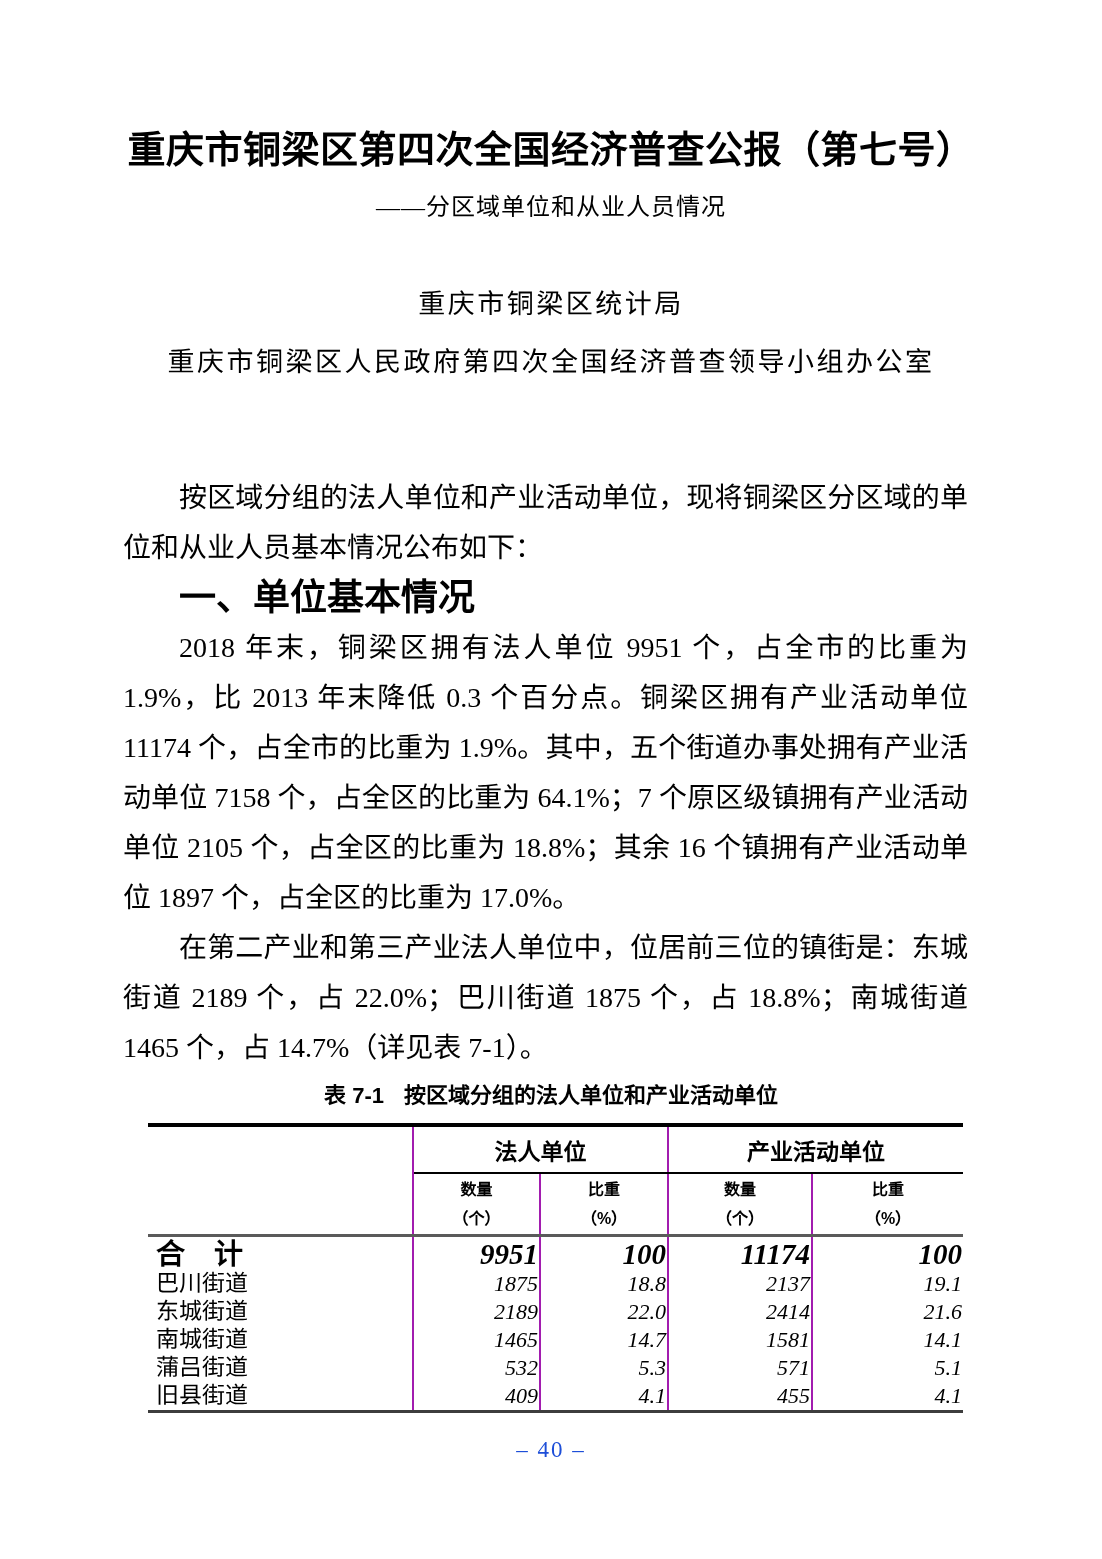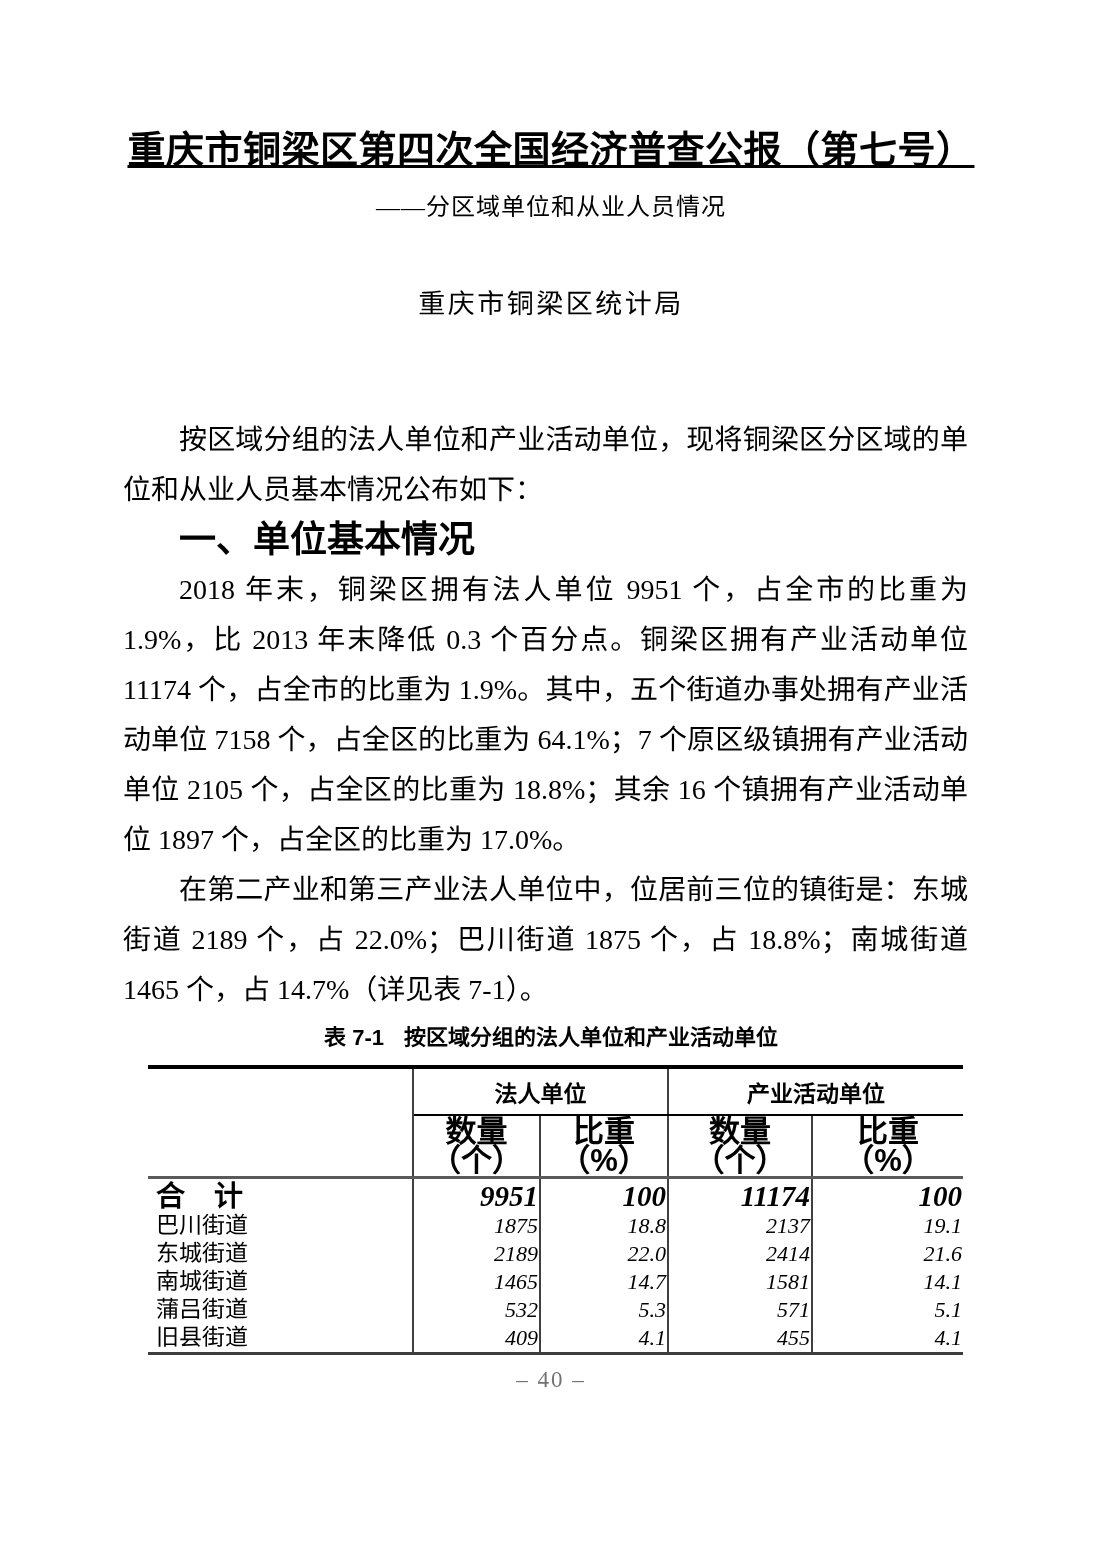--- a/index.html
+++ b/index.html
@@ -16,21 +16,20 @@
     overflow:hidden;
   }
   .doc-title {
     padding-top:126px;
     text-align:center;
     font-family:"Liberation Serif","DejaVu Serif",serif;
     font-weight:700;
     font-size:38px;
     letter-spacing:0.5px;
     line-height:1.3;
-    text-decoration:underline;
   }
   .doc-subtitle {
     margin-top:12px;
     text-align:center;
     font-size:24px;
     letter-spacing:1px;
   }
   .agency {
     text-align:center;
     font-size:27px;
@@ -66,38 +65,38 @@
   table.stat-table {
     margin-left:148px;
     margin-top:14px;
     width:815px;
     border-collapse:collapse;
     table-layout:fixed;
     border-top:4px solid #000;
     border-bottom:3px solid #3d3d3d;
   }
   .stat-table th, .stat-table td { padding:0; vertical-align:middle; }
-  .stat-table .br { border-right:2px solid #404040; }
+  .stat-table .br { border-right:2px solid #a21caf; }
 
   .stat-table th.corner {
     border-bottom:3px solid #5a5a5a;
   }
   .stat-table tr.group-row th.group {
     height:48px;
     font-family:"Liberation Sans","DejaVu Sans",sans-serif;
     font-weight:700;
     font-size:23px;
     text-align:center;
     border-bottom:2px solid #000;
   }
   .stat-table tr.sub-row th {
     height:62px;
     font-family:"Liberation Sans","DejaVu Sans",sans-serif;
     font-weight:700;
-    font-size:31px;
+    font-size:16px;
     line-height:29px;
     text-align:center;
     border-bottom:3px solid #5a5a5a;
   }
   .stat-table tbody td {
     height:28px;
     font-size:22px;
     line-height:28px;
   }
   .stat-table td.name {
@@ -109,36 +108,37 @@
     text-align:right;
     padding-right:1px;
     font-style:italic;
   }
   .stat-table tr.total td {
     height:35px;
     font-weight:700;
     font-size:29px;
   }
   .page-number {
-    margin-top:12px;
+    margin-top:24px;
     text-align:center;
     font-size:23px;
-    color:#737373;
+    color:#1d4ed8;
     letter-spacing:2px;
   }
 </style>
 </head>
 <body>
 
 <div class="page">
 
   <h1 class="doc-title">重庆市铜梁区第四次全国经济普查公报（第七号）</h1>
   <div class="doc-subtitle">——分区域单位和从业人员情况</div>
 
   <div class="agency agency-1">重庆市铜梁区统计局</div>
+  <div class="agency agency-2">重庆市铜梁区人民政府第四次全国经济普查领导小组办公室</div>
 
   <div class="body-text">
     <p class="para">按区域分组的法人单位和产业活动单位，现将铜梁区分区域的单位和从业人员基本情况公布如下：</p>
     <h2 class="section-heading">一、单位基本情况</h2>
     <p class="para">2018 年末，铜梁区拥有法人单位 9951 个，占全市的比重为 1.9%，比 2013 年末降低 0.3 个百分点。铜梁区拥有产业活动单位 11174 个，占全市的比重为 1.9%。其中，五个街道办事处拥有产业活动单位 7158 个，占全区的比重为 64.1%；7 个原区级镇拥有产业活动单位 2105 个，占全区的比重为 18.8%；其余 16 个镇拥有产业活动单位 1897 个，占全区的比重为 17.0%。</p>
     <p class="para">在第二产业和第三产业法人单位中，位居前三位的镇街是：东城街道 2189 个，占 22.0%；巴川街道 1875 个，占 18.8%；南城街道 1465 个，占 14.7%（详见表 7-1）。</p>
   </div>
 
   <div class="table-caption">
     <span class="caption-label">表 7-1</span><span class="caption-text">按区域分组的法人单位和产业活动单位</span>

